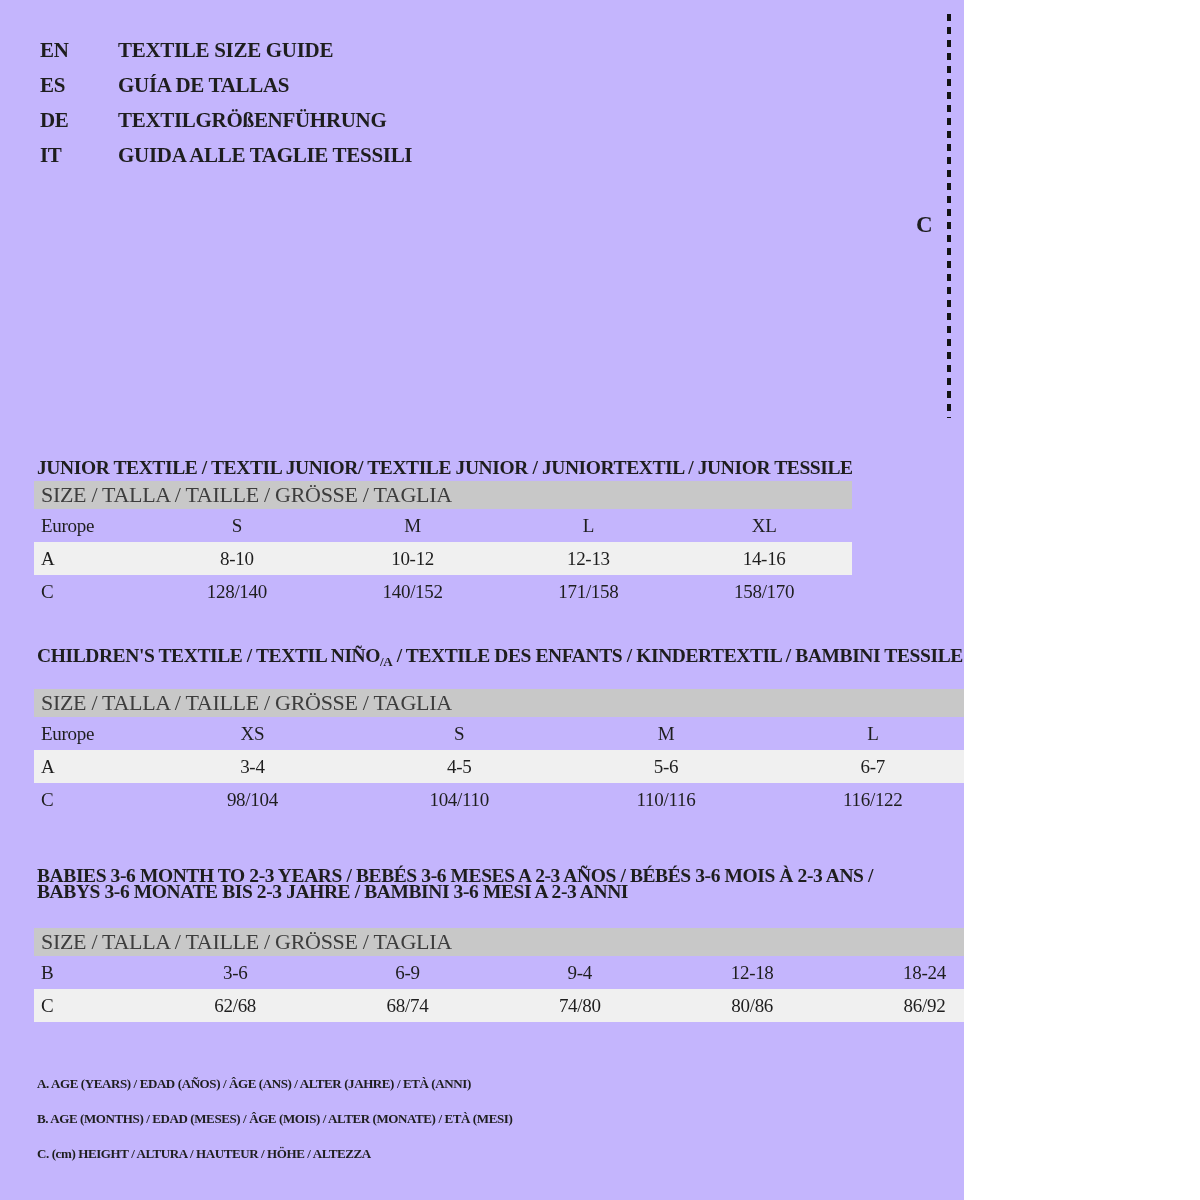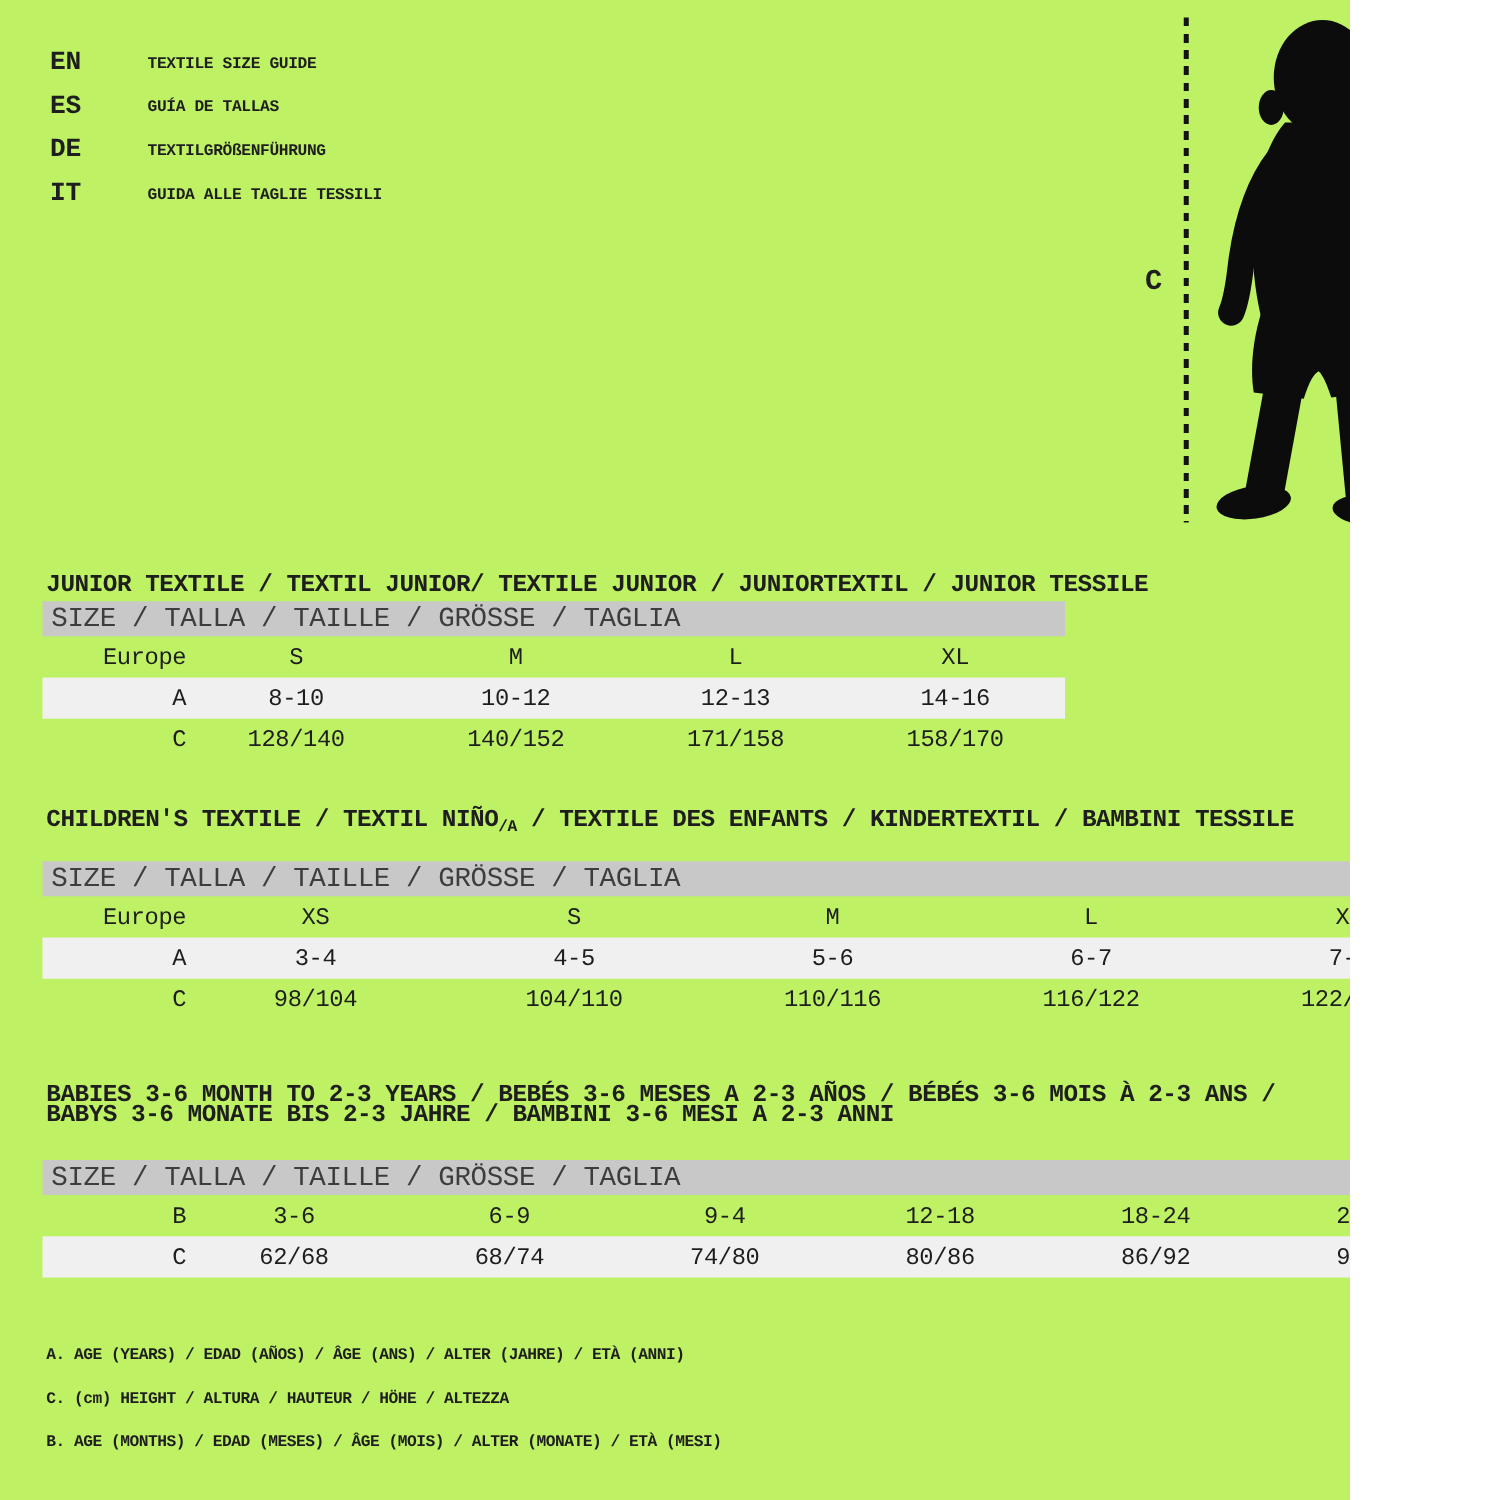--- a/index.html
+++ b/index.html
@@ -1,25 +1,25 @@
 <!DOCTYPE html>
 <html><head>
 <meta charset="utf-8">
 <style>
   html,body { margin:0; padding:0; background:#ffffff; }
   .canvas {
-    position:relative; width:1080px; height:1200px; background:#bef264;
-    font-family:Liberation Mono, monospace; color:#1e1e1e; overflow:hidden;
+    position:relative; width:964px; height:1200px; background:#c4b5fd;
+    font-family:Liberation Serif, serif; color:#1e1e1e; overflow:hidden;
   }
 
   
   .lang-block { position:absolute; left:40px; top:33px; }
   .lang-row { display:flex; height:35px; align-items:center; }
   .lang-code { width:78px; font-weight:bold; font-size:21px; letter-spacing:-0.3px; }
-  .lang-title { font-weight:bold; font-size:13px; letter-spacing:-0.3px; }
+  .lang-title { font-weight:bold; font-size:21px; letter-spacing:-0.3px; }
   .dashed-line {
     position:absolute; left:947px; top:14px; width:4px; height:404px;
     background:repeating-linear-gradient(to bottom, #131313 0 7px, transparent 7px 13px);
   }
   .figure-label { position:absolute; left:916px; top:212px; font-weight:bold; font-size:23px; }
   .silhouette { position:absolute; left:965px; top:10px; }
 
   
   .section-title { position:absolute; left:37px; font-weight:bold; font-size:19.5px; letter-spacing:-0.4px; white-space:nowrap; }
   .sub-a { font-size:13px; position:relative; top:4px; }
@@ -29,21 +29,21 @@
   .stable .bar {
     height:28px; background:#c8c8c8; color:#3d3d3d;
     display:flex; align-items:center; padding-left:7px; box-sizing:border-box;
     font-size:22px;
   }
   .grid-row { display:grid; height:33px; align-items:center; }
   .grid-row.shaded { background:#f0f0f0; }
   .cols-4 { grid-template-columns:115px repeat(4,1fr); }
   .cols-5 { grid-template-columns:115px repeat(5,1fr); }
   .cols-6 { grid-template-columns:115px repeat(6,1fr); }
-  .cell-label { padding-left:7px; text-align:right; }
+  .cell-label { padding-left:7px; text-align:left; }
   .cell { text-align:center; }
   .w-junior { width:818px; }
   .w-wide { width:1149px; }
 
   
   .legend { position:absolute; left:37px; top:1066px; }
   .legend-line { height:35px; display:flex; align-items:center; font-weight:bold; font-size:13px; letter-spacing:-0.4px; }
 </style>
 </head>
 <body>
@@ -174,17 +174,17 @@
       <div class="cell">68/74</div>
       <div class="cell">74/80</div>
       <div class="cell">80/86</div>
       <div class="cell">86/92</div>
       <div class="cell">92/98</div>
     </div>
   </div>
 
   <div class="legend">
     <div class="legend-line">A. AGE (YEARS) / EDAD (AÑOS) / ÂGE (ANS) / ALTER (JAHRE) / ETÀ (ANNI)</div>
+    <div class="legend-line">B. AGE (MONTHS) / EDAD (MESES) / ÂGE (MOIS) / ALTER (MONATE) / ETÀ (MESI)</div>
     <div class="legend-line">C. (cm) HEIGHT / ALTURA / HAUTEUR / HÖHE / ALTEZZA</div>
-    <div class="legend-line">B. AGE (MONTHS) / EDAD (MESES) / ÂGE (MOIS) / ALTER (MONATE) / ETÀ (MESI)</div>
   </div>
 
 </div>
 
 </body></html>

